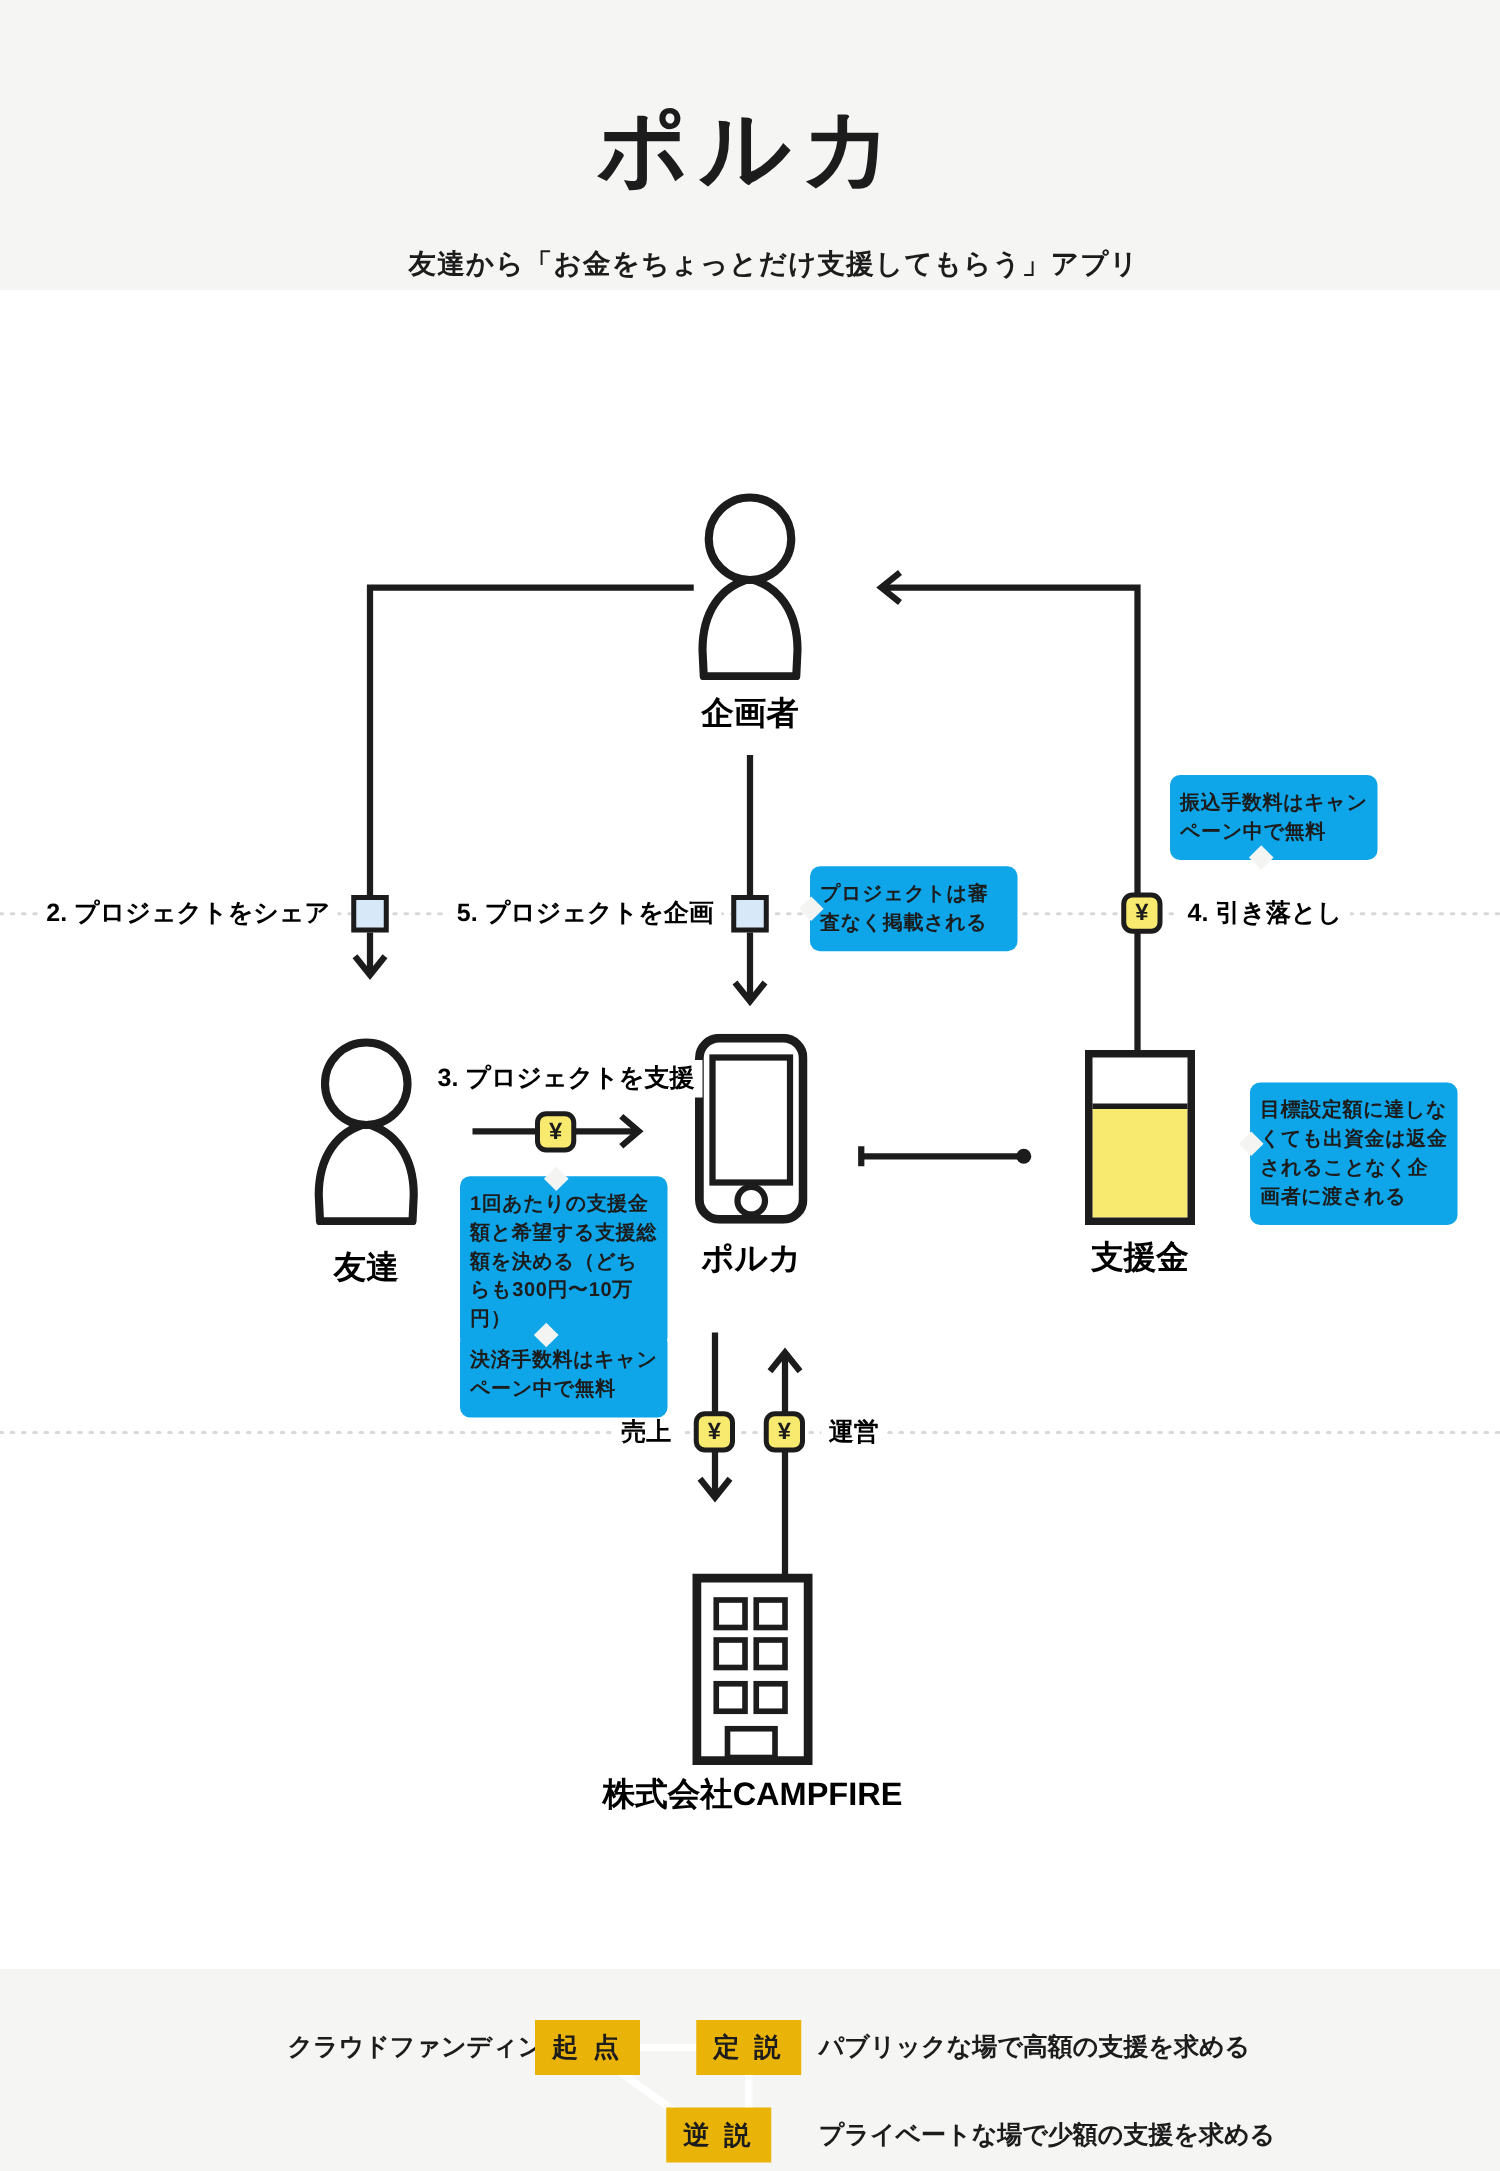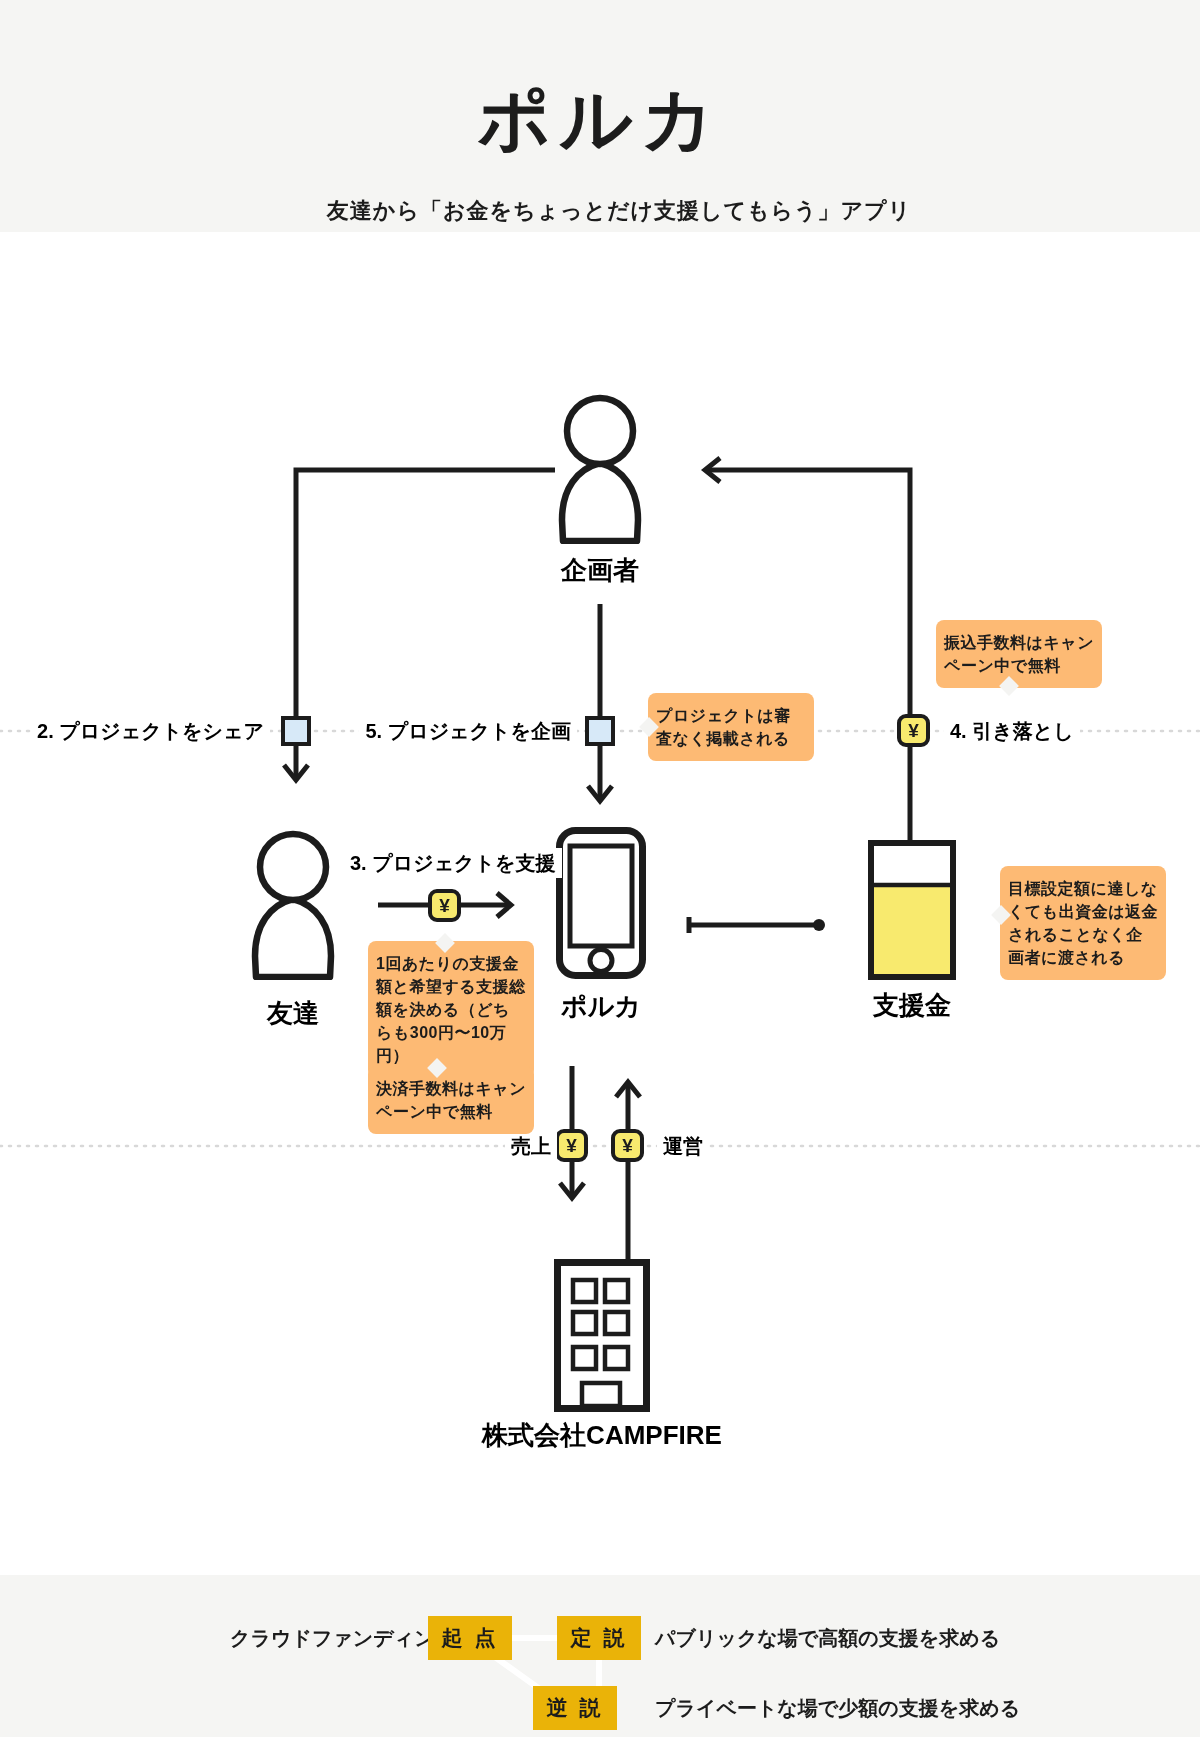--- a/index.html
+++ b/index.html
@@ -14,21 +14,21 @@
   .hnum{position:absolute;top:40px;left:0;width:100%;text-align:center;
         font-size:32px;font-weight:400;letter-spacing:4px;color:#222;}
   .htitle{position:absolute;top:80px;left:0;width:100%;text-align:center;
         font-size:72px;font-weight:900;letter-spacing:8px;line-height:1.1;}
   .hsub{position:absolute;top:196px;left:0;width:100%;text-align:center;
         font-size:22px;font-weight:700;letter-spacing:1px;padding-left:19px;}
   svg.layer{position:absolute;left:0;top:0;}
   .lbl{position:absolute;font-weight:700;white-space:nowrap;color:#000000;}
   .step{font-size:20px;line-height:30px;background:#ffffff;padding:0 6px;}
   .actor{font-size:26px;transform:translateX(-50%);}
-  .bubble{position:absolute;background:#fdba74;border-radius:8px;padding:11px 8px;
+  .bubble{position:absolute;background:#0ea5e9;border-radius:8px;padding:11px 8px;
         font-size:16px;line-height:23px;font-weight:600;letter-spacing:0.5px;color:#1c1c1c;}
   .tail{position:absolute;width:14px;height:14px;background:#f4f4f2;transform:rotate(45deg);}
   .tail.left{left:-6px;}
   .tail.right{right:-6px;}
   .tail.top{top:-5px;}
   .tail.bottom{bottom:-5px;}
   .ybox{position:absolute;width:25px;height:25px;background:#f8ea6e;border:4px solid #1c1c1c;
         border-radius:9px;display:flex;align-items:center;justify-content:center;
         font-weight:700;font-size:19px;color:#1c1c1c;}
   .bsq{position:absolute;width:22px;height:22px;background:#d7e9f8;border:4px solid #1c1c1c;}
@@ -119,21 +119,21 @@
 
   <div class="ybox" style="left:428px;top:889px;">¥</div>
   <div class="ybox" style="left:897px;top:714px;">¥</div>
   <div class="ybox" style="left:555px;top:1129px;">¥</div>
   <div class="ybox" style="left:611px;top:1129px;">¥</div>
 
   <div class="lbl step" style="right:930px;top:716px;">2. プロジェクトをシェア</div>
   <div class="lbl step" style="right:623px;top:716px;">5. プロジェクトを企画</div>
   <div class="lbl step" style="left:944px;top:716px;">4. 引き落とし</div>
   <div class="lbl step" style="left:344px;top:848px;">3. プロジェクトを支援</div>
-  <div class="lbl step" style="right:643px;top:1131px;">売上</div>
+  <div class="lbl step" style="right:657px;top:1131px;">売上</div>
   <div class="lbl step" style="left:657px;top:1131px;">運営</div>
 
   <div class="lbl actor" style="left:600px;top:553px;">企画者</div>
   <div class="lbl actor" style="left:293px;top:996px;">友達</div>
   <div class="lbl actor" style="left:601px;top:989px;">ポルカ</div>
   <div class="lbl actor" style="left:912px;top:988px;">支援金</div>
   <div class="lbl actor" style="left:602px;top:1418px;">株式会社CAMPFIRE</div>
 
   <div class="bubble" style="left:648px;top:693px;width:150px;">
     <span>プロジェクトは審査なく掲載される</span>

